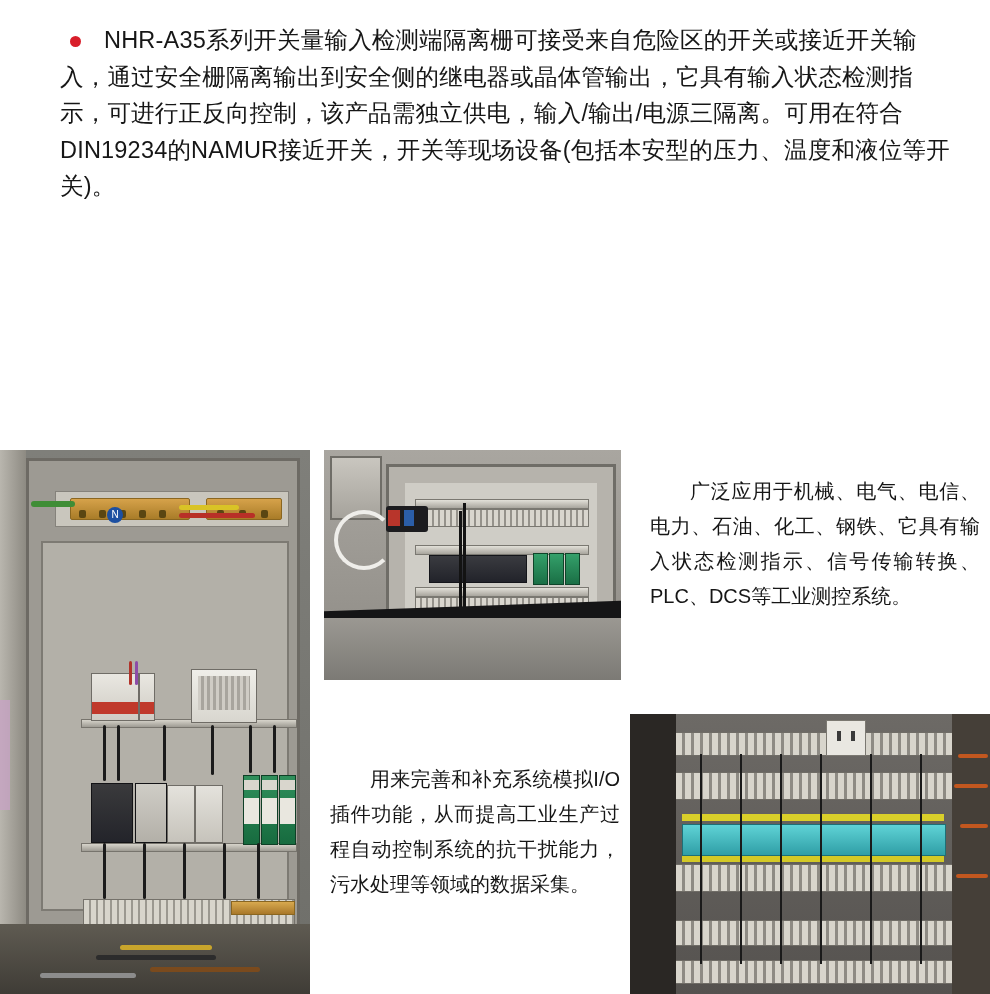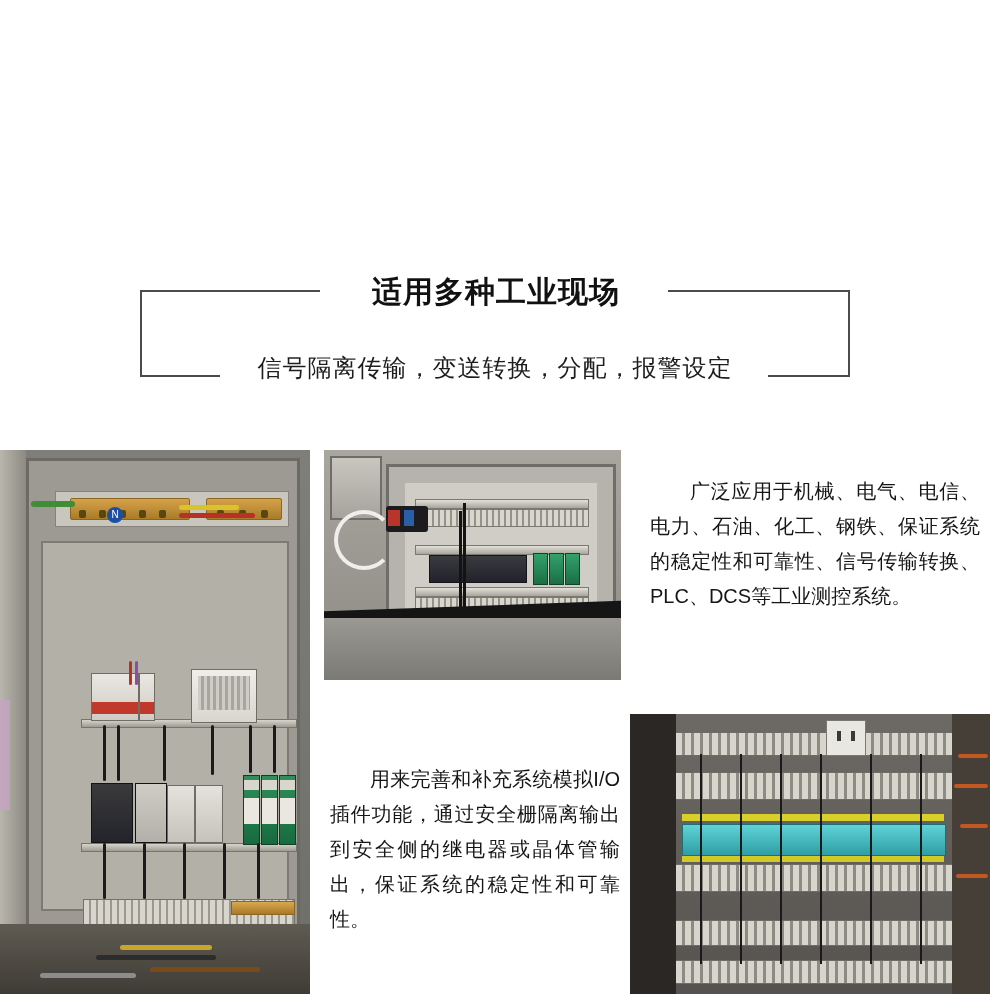--- a/index.html
+++ b/index.html
@@ -185,31 +185,25 @@
   .wr-sock{position:absolute;left:196px;top:6px;width:38px;height:34px;background:#e9e7e1;border:1px solid #7b7871;}
   .wr-sock i{position:absolute;background:#3a3a3a;width:4px;height:10px;top:10px;}
   .wr-vwire{position:absolute;width:2px;background:#1a1a1a;}
   .wr-orange{position:absolute;right:2px;height:4px;background:#c2571f;border-radius:2px;}
 </style>
 </head>
 <body>
 
 <div class="page">
 
-
-  <div class="bracket-wrap">
-    <span class="line bl-top-left"></span>
-    <span class="line bl-top-right"></span>
-    <span class="line bl-left"></span>
-    <span class="line bl-right"></span>
-    <span class="line bl-bot-left"></span>
-    <span class="line bl-bot-right"></span>
-    <div class="headline">适用多种工业现场</div>
-    <div class="subline">信号隔离传输，变送转换，分配，报警设定</div>
+  <div class="intro">
+    <span class="bullet"></span>
+    <div class="intro-text">NHR-A35系列开关量输入检测端隔离栅可接受来自危险区的开关或接近开关输入，通过安全栅隔离输出到安全侧的继电器或晶体管输出，它具有输入状态检测指示，可进行正反向控制，该产品需独立供电，输入/输出/电源三隔离。可用在符合DIN19234的NAMUR接近开关，开关等现场设备(包括本安型的压力、温度和液位等开关)。</div>
   </div>
+
 
 
   <div class="photo photo-cabinet">
     <div class="cab-bg"></div>
     <div class="cab-inner">
       <div class="busbar">
         <div class="busbar-brass bb1">
           <span class="busbar-hole" style="left:8px"></span>
           <span class="busbar-hole" style="left:28px"></span>
           <span class="busbar-hole" style="left:48px"></span>
@@ -337,16 +331,16 @@
     <div class="wr-row wrow4"></div>
     <div class="wr-row wrow5"></div>
     <span class="wr-vwire" style="left:70px;top:40px;height:210px;"></span>
     <span class="wr-vwire" style="left:110px;top:40px;height:210px;"></span>
     <span class="wr-vwire" style="left:150px;top:40px;height:210px;"></span>
     <span class="wr-vwire" style="left:190px;top:40px;height:210px;"></span>
     <span class="wr-vwire" style="left:240px;top:40px;height:210px;"></span>
     <span class="wr-vwire" style="left:290px;top:40px;height:210px;"></span>
   </div>
 
-  <div class="txt-right">广泛应用于机械、电气、电信、电力、石油、化工、钢铁、保证系统的稳定性和可靠性、信号传输转换、PLC、DCS等工业测控系统。</div>
-  <div class="txt-mid">用来完善和补充系统模拟I/O插件功能，通过安全栅隔离输出到安全侧的继电器或晶体管输出，保证系统的稳定性和可靠性。</div>
+  <div class="txt-right">广泛应用于机械、电气、电信、电力、石油、化工、钢铁、它具有输入状态检测指示、信号传输转换、PLC、DCS等工业测控系统。</div>
+  <div class="txt-mid">用来完善和补充系统模拟I/O插件功能，从而提高工业生产过程自动控制系统的抗干扰能力，污水处理等领域的数据采集。</div>
 
 </div>
 
 </body></html>

